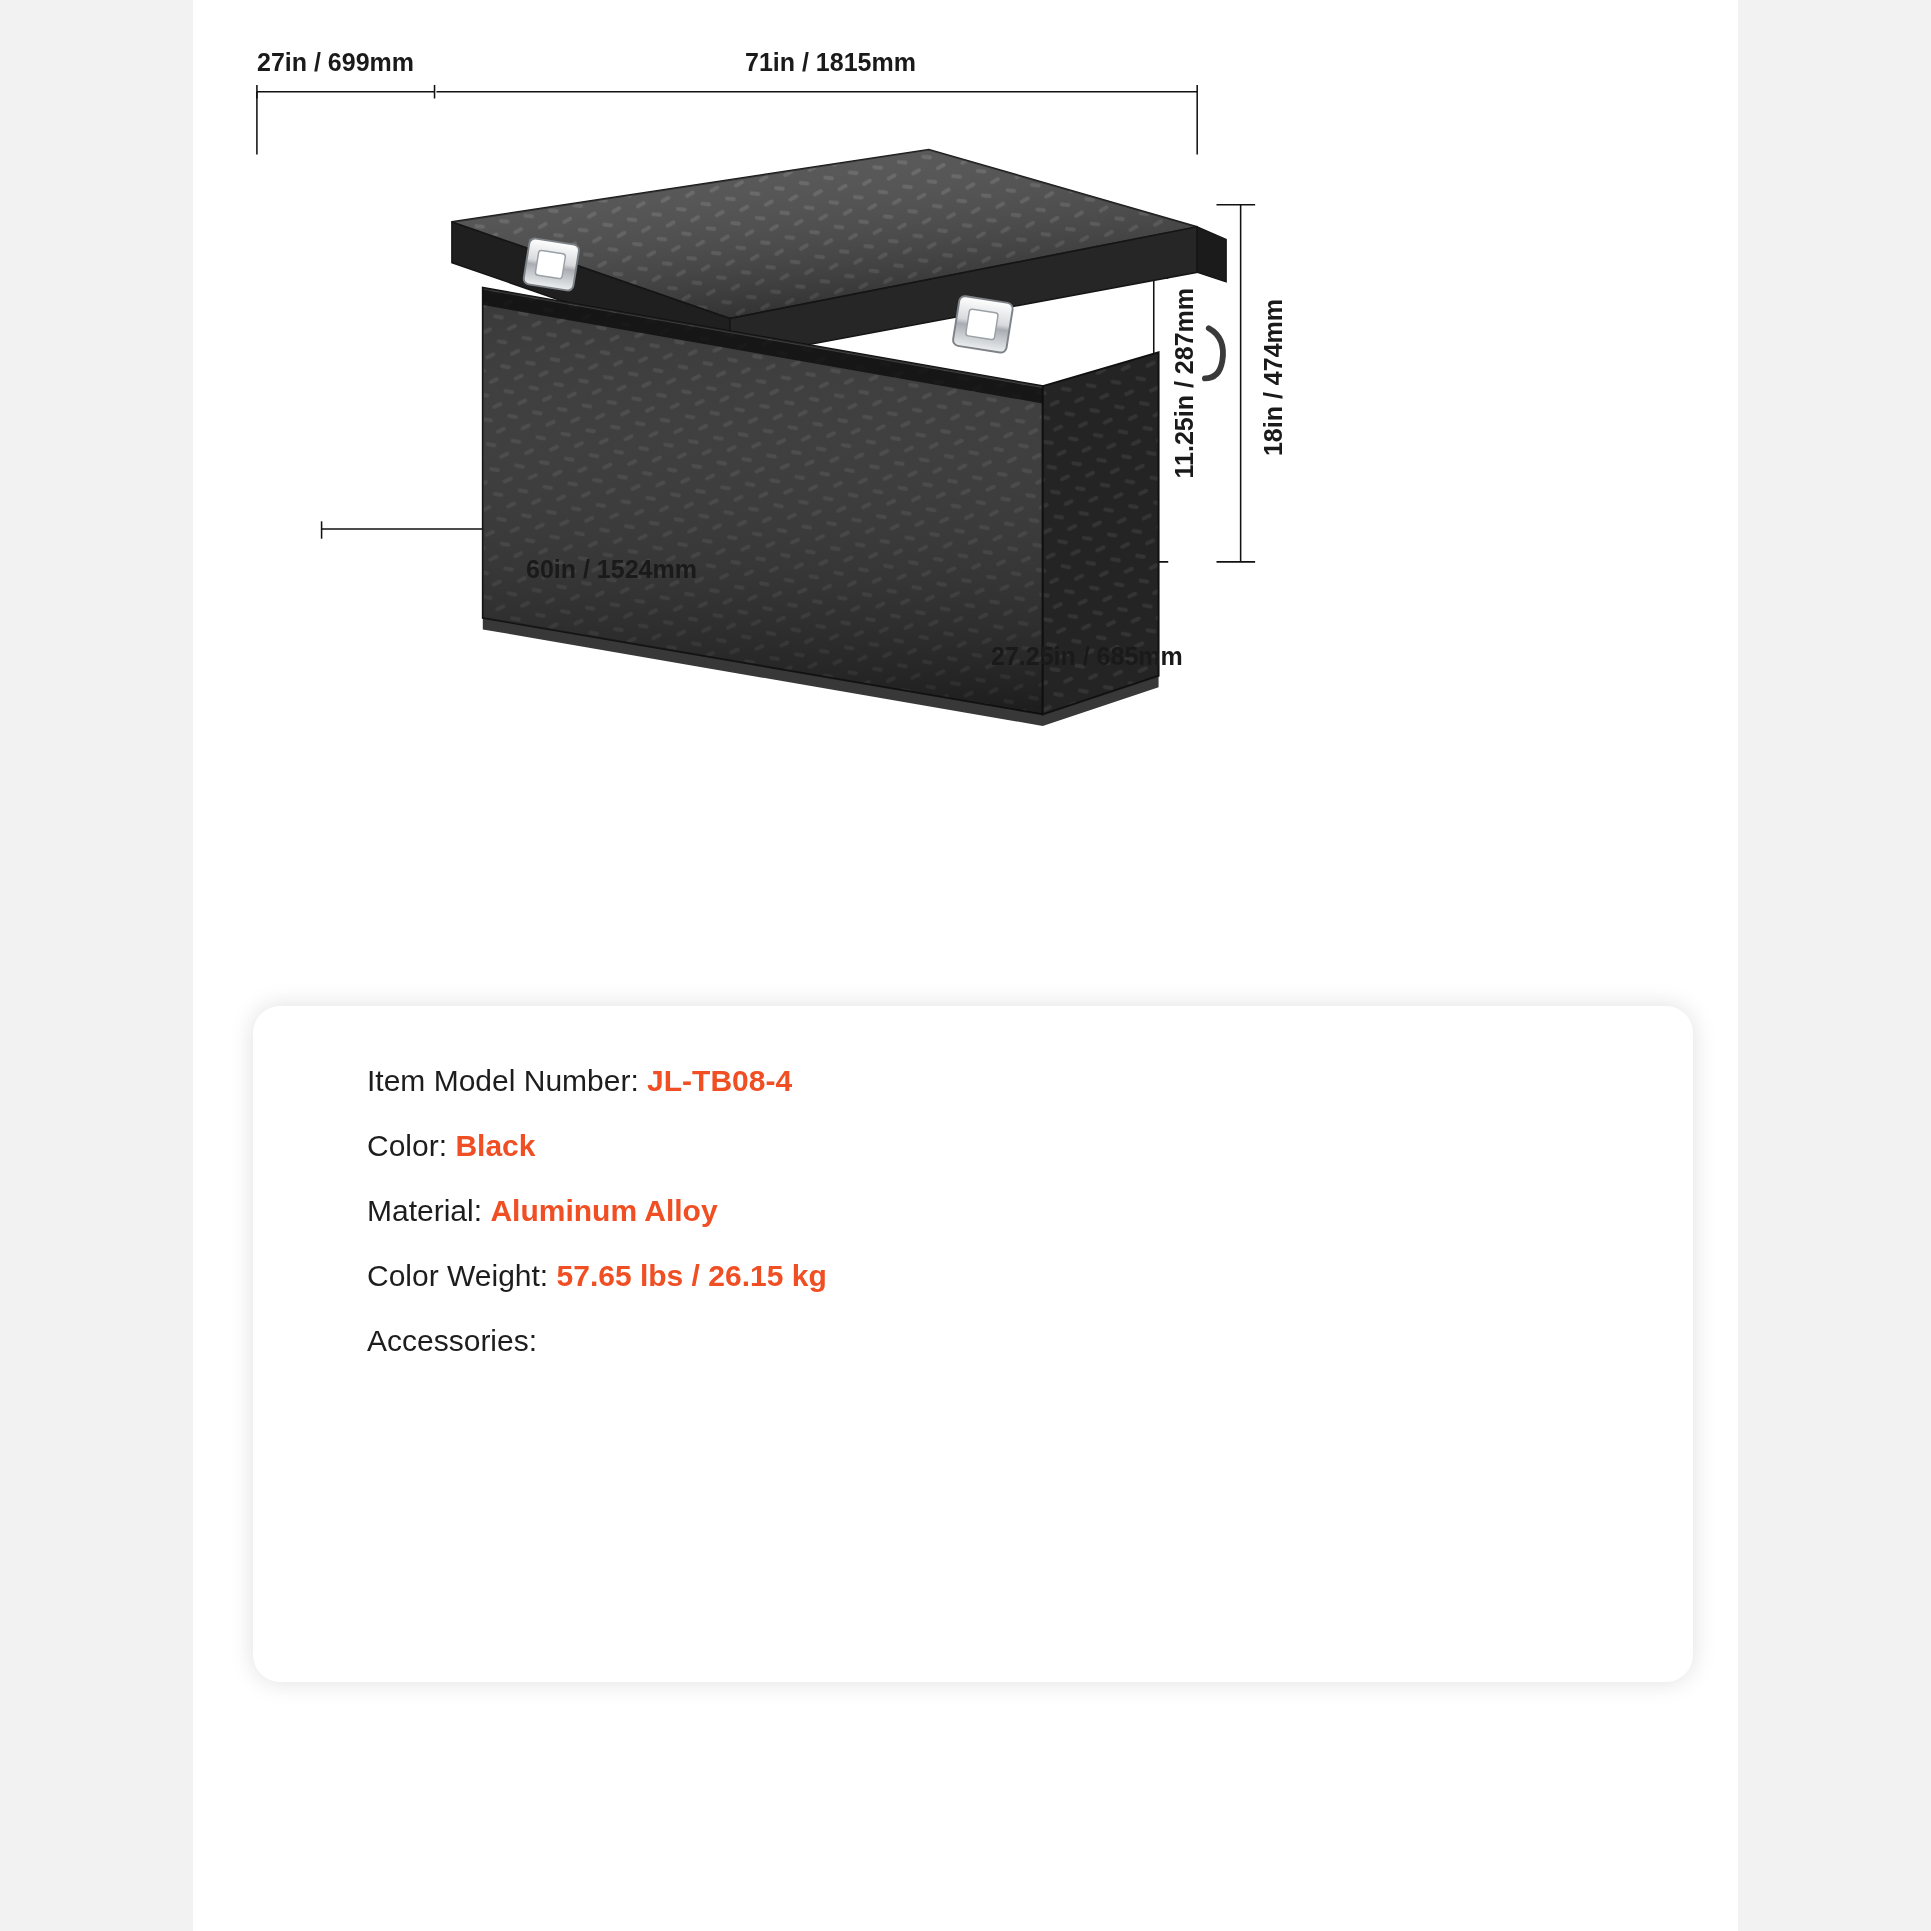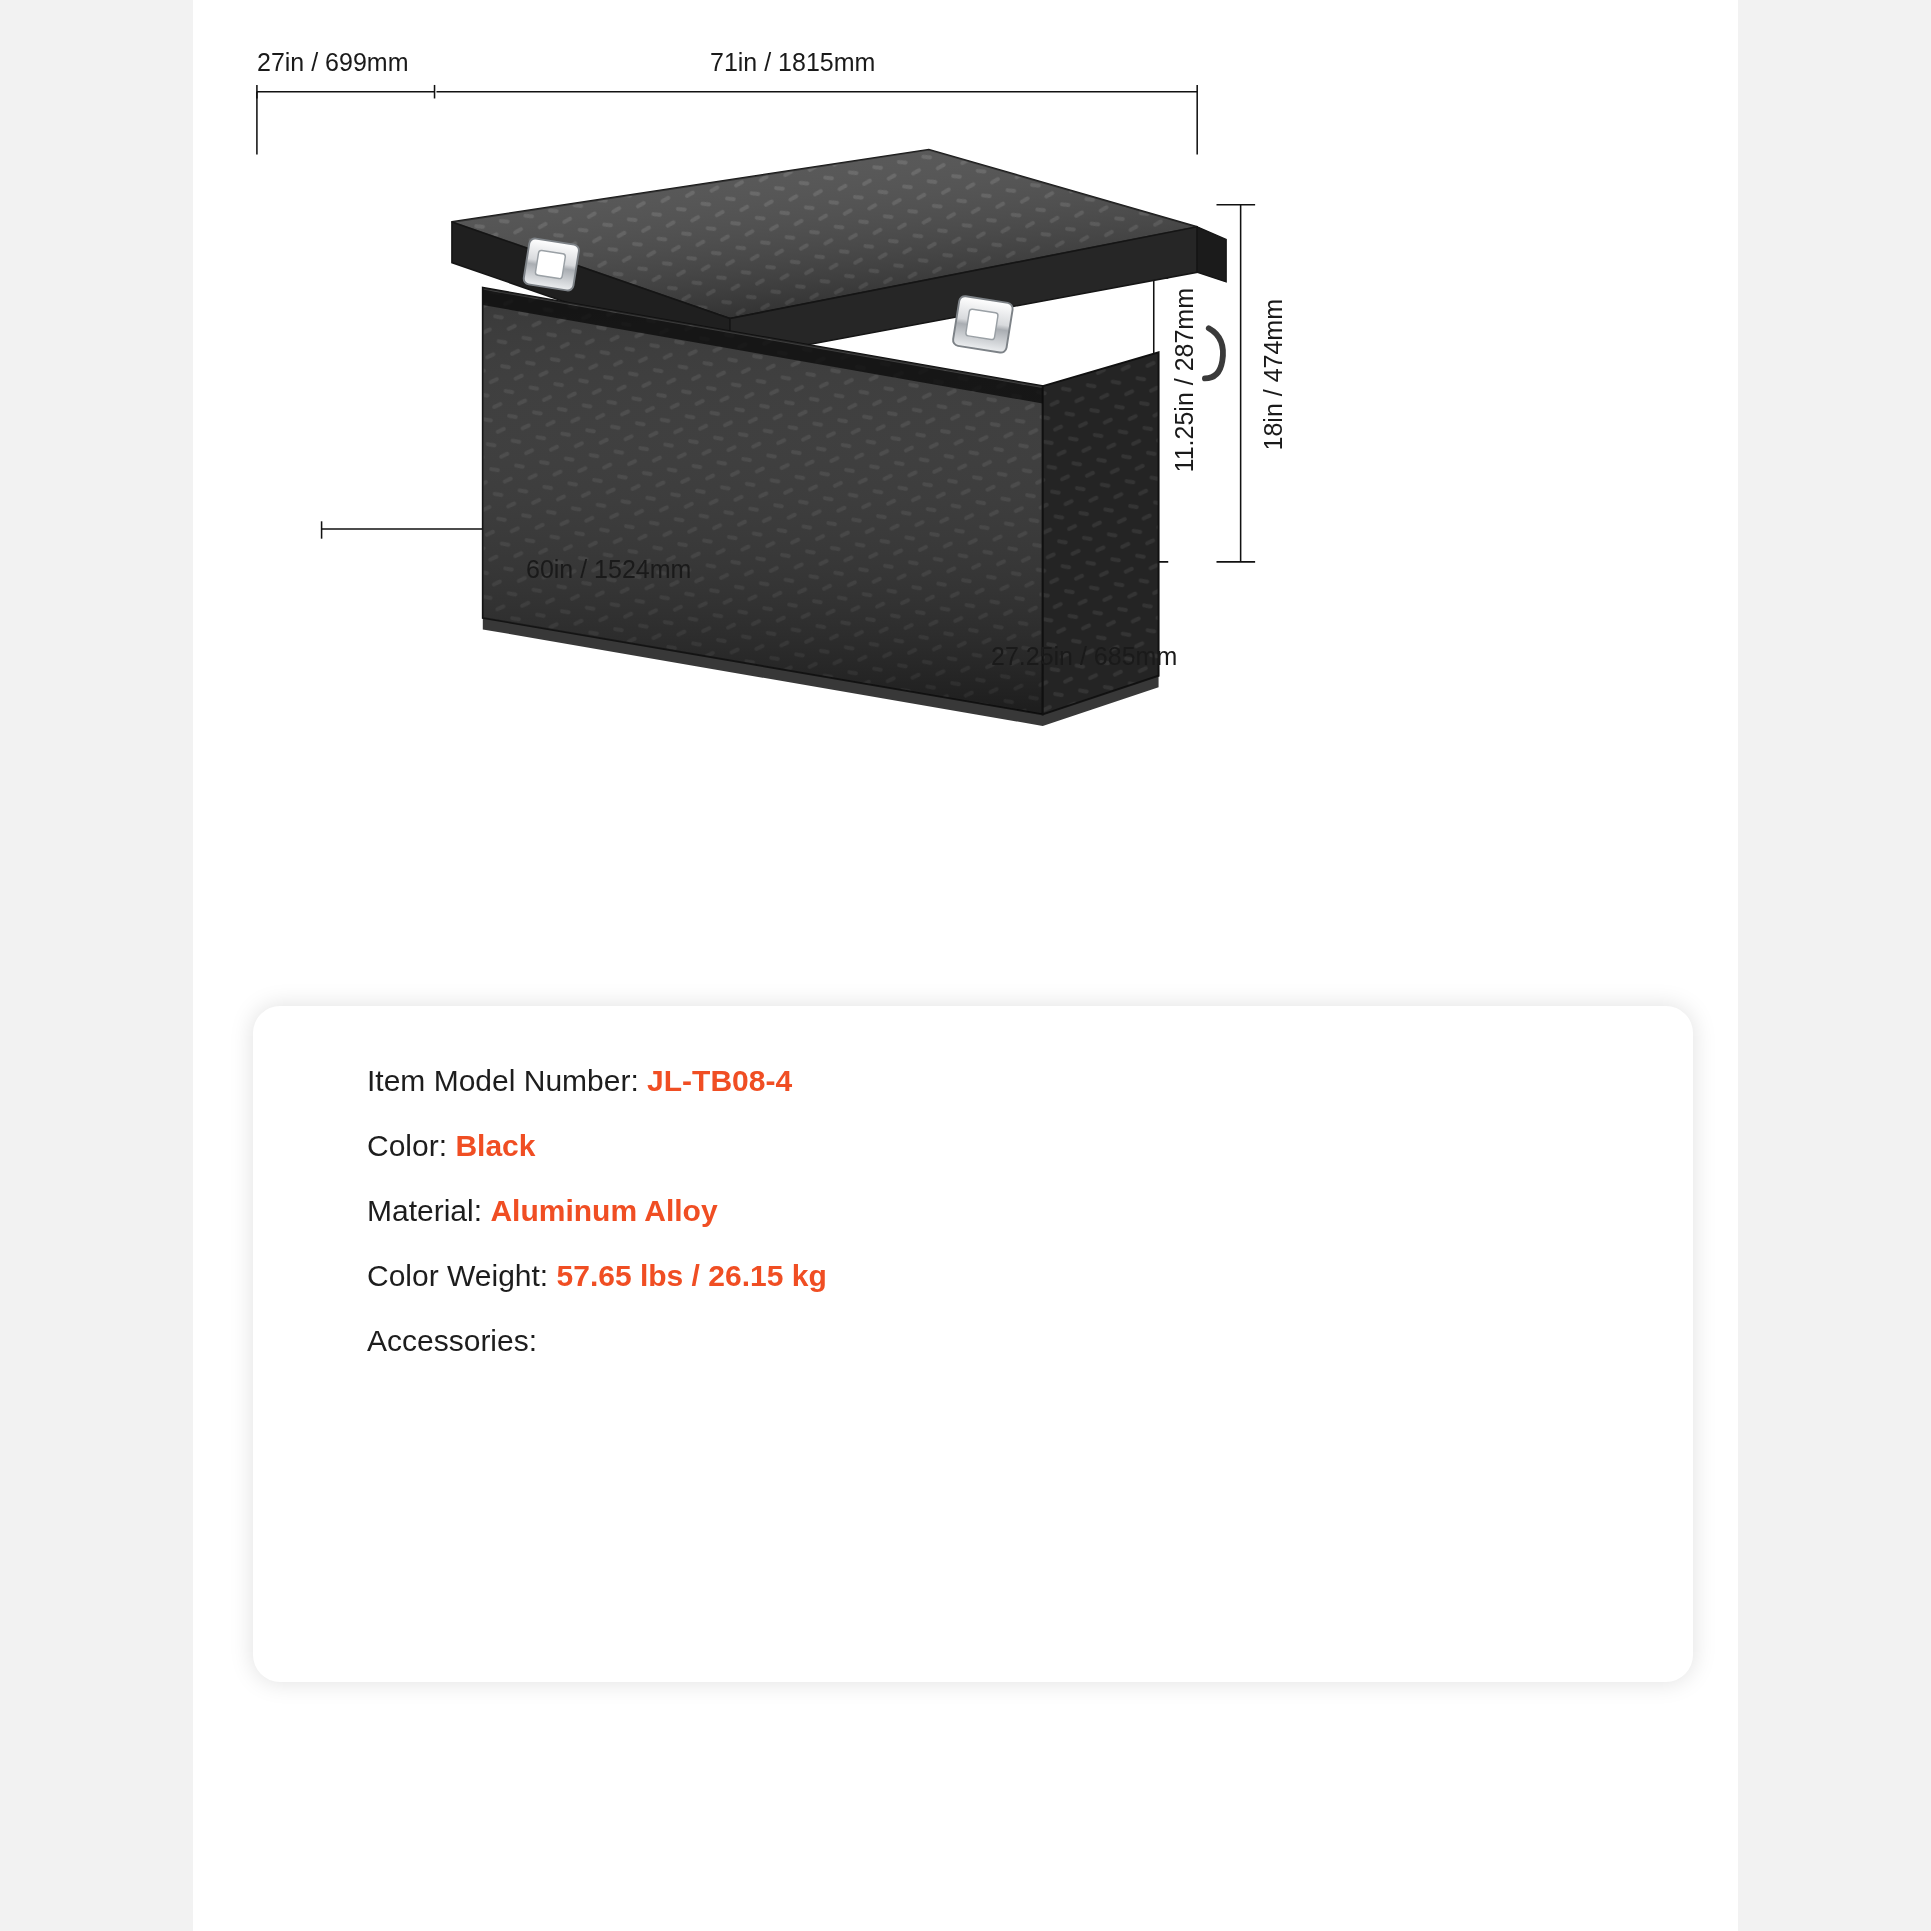--- a/index.html
+++ b/index.html
@@ -41,20 +41,21 @@
     background: #ffffff;
   }
 
   
   .diagram {
     position: absolute;
     left: 0;
     top: 0;
     width: 1545px;
     height: 1004px;
+    font-weight: bold;
   }
   .diagram svg { display: block; }
 
   .dim-label {
     position: absolute;
     font-size: 25px;
     color: #1a1a1a;
     white-space: nowrap;
     font-family: "Liberation Sans", sans-serif;
   }
@@ -204,21 +205,21 @@
             <rect x="790" y="310" width="56" height="52" rx="6" transform="rotate(9 818 336)" fill="url(#chrome)" stroke="#7d8287" stroke-width="2"></rect>
             <rect x="802" y="322" width="30" height="28" rx="3" transform="rotate(9 817 336)" fill="#ffffff" stroke="#9aa0a5" stroke-width="1.5"></rect>
           </g>
 
           <path d="M1052,340 q18,10 14,34 q-3,18 -18,18" fill="none" stroke="#3a3a3a" stroke-width="6" stroke-linecap="round"></path>
         </g>
       </svg>
 
       <div class="dim-label" style="left:64px; top:48px;">27in / 699mm</div>
 
-      <div class="dim-label" style="left:517px; top:48px;text-align:center;">71in / 1815mm</div>
+      <div class="dim-label" style="left:552px; top:48px;text-align:center;">71in / 1815mm</div>
 
       <div class="dim-label vertical" style="left:977px; top:288px;">11.25in / 287mm</div>
 
       <div class="dim-label vertical" style="left:1066px; top:299px;">18in / 474mm</div>
 
       <div class="dim-label" style="left:333px; top:555px;">60in / 1524mm</div>
 
       <div class="dim-label" style="left:798px; top:642px;">27.25in / 685mm</div>
     </div>
 

